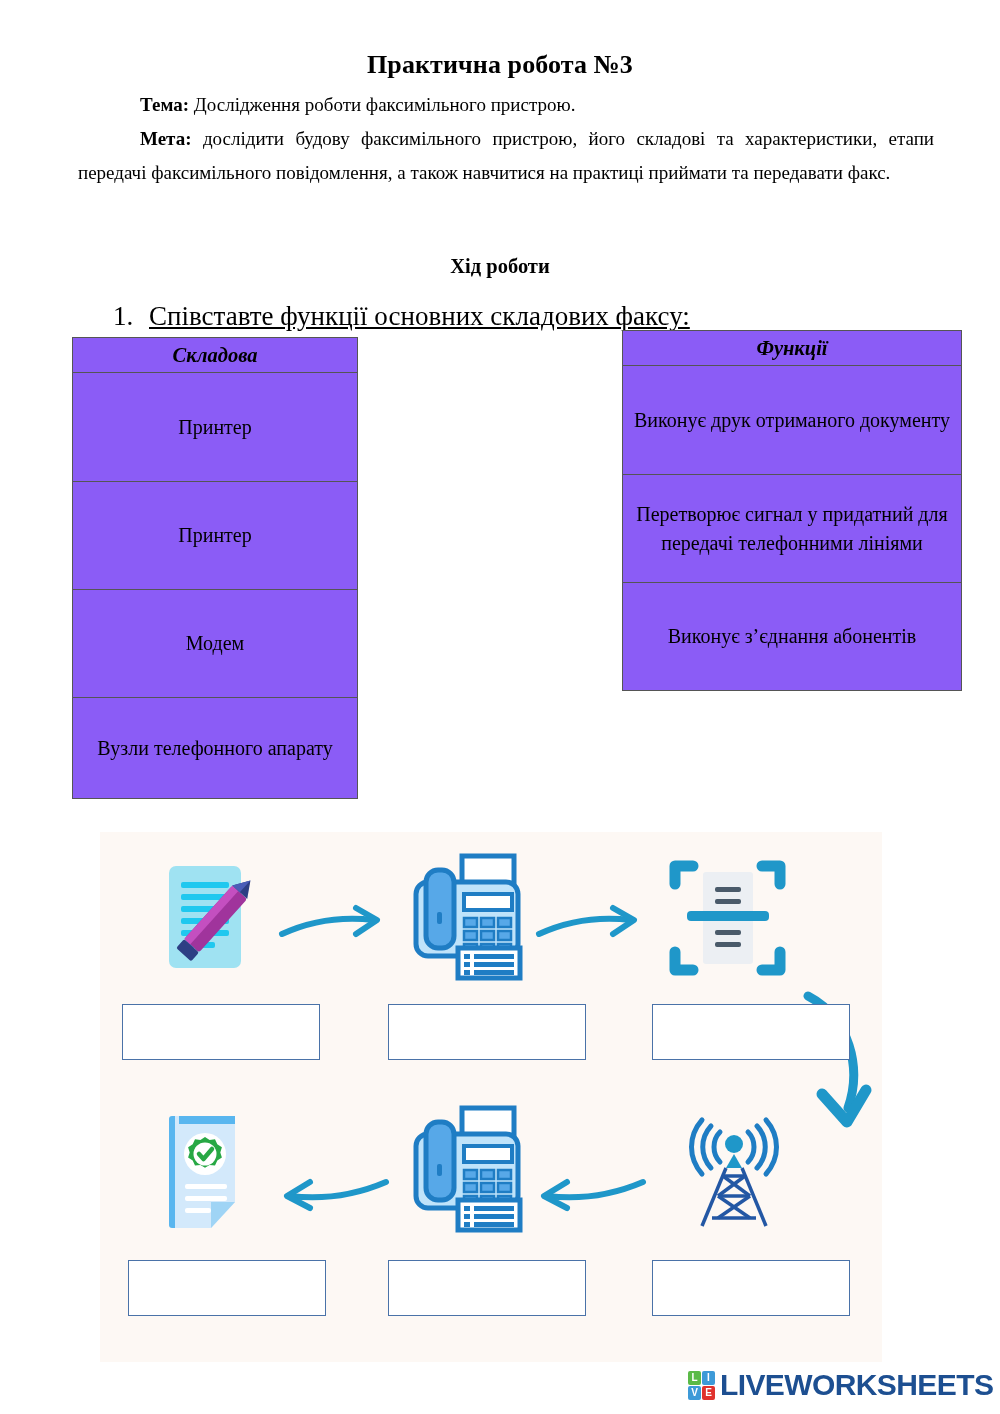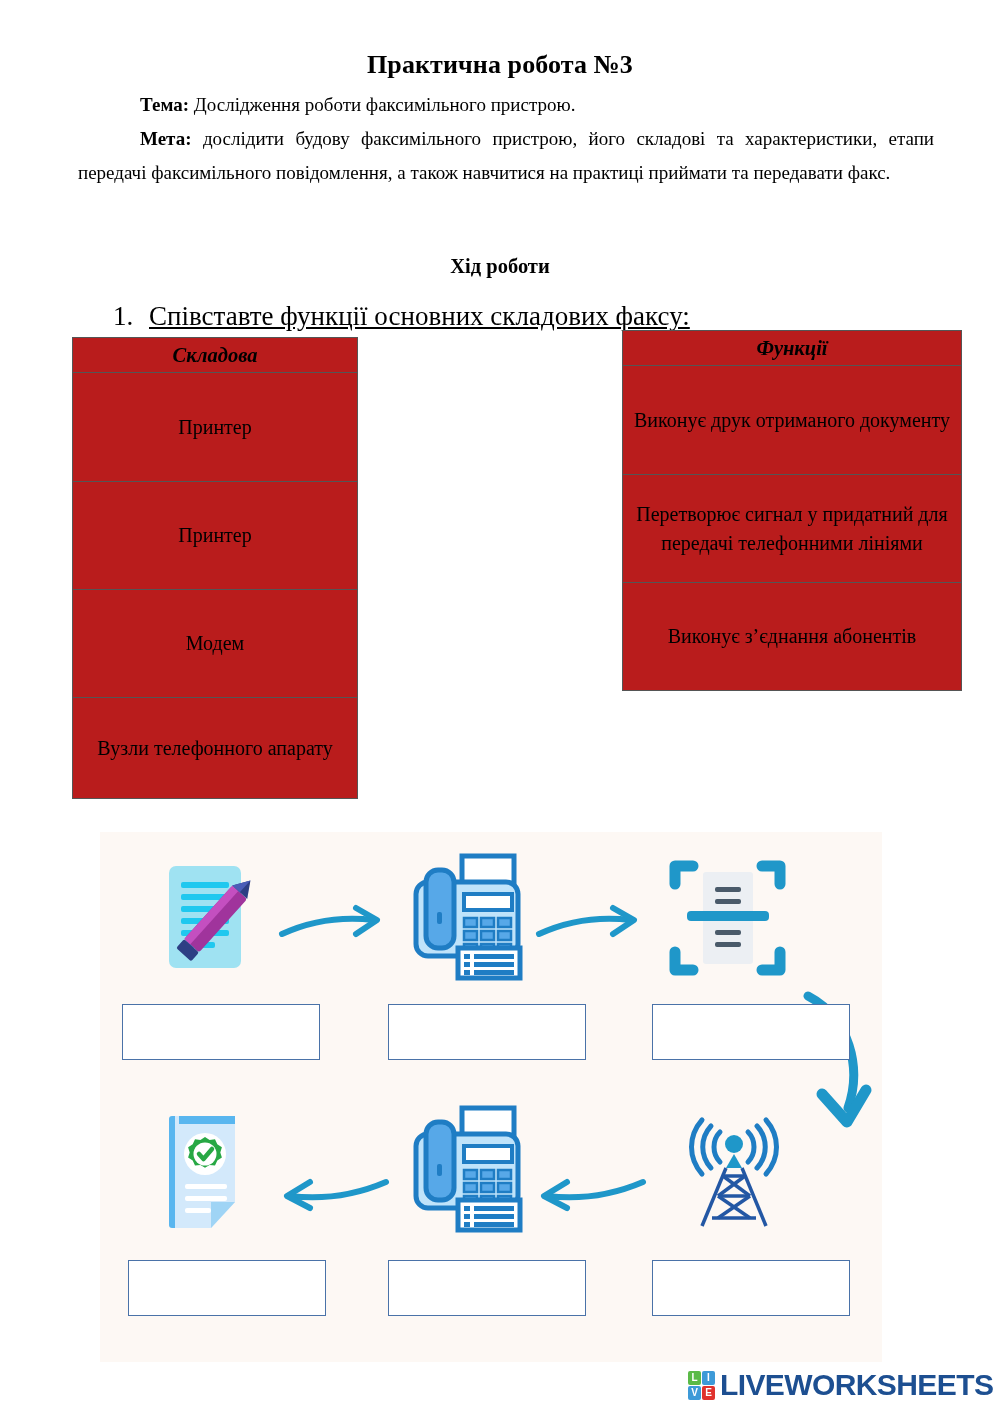--- a/index.html
+++ b/index.html
@@ -78,21 +78,21 @@
     width: 36px;
   }
   #task-1 { left: 113px; top: 302px; }
   #task-2 { left: 113px; top: 803px; }
 
   
   .match-table {
     position: absolute;
     border-collapse: collapse;
     table-layout: fixed;
-    background: #b91c1c;
+    background: #8b5cf6;
   }
   .match-table td {
     border: 1px solid #555555;
     text-align: center;
     vertical-align: middle;
     font-size: 20px;
     line-height: 29px;
     padding: 2px 8px;
   }
   .match-table td.head {

